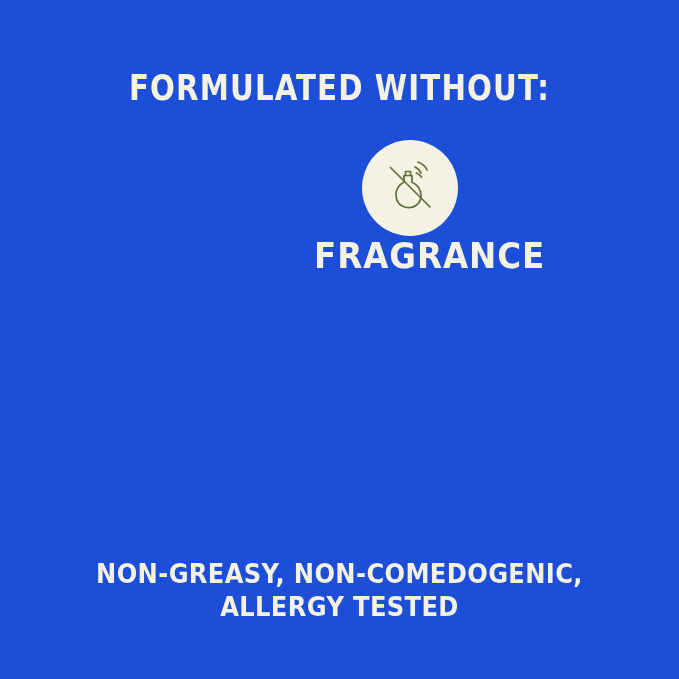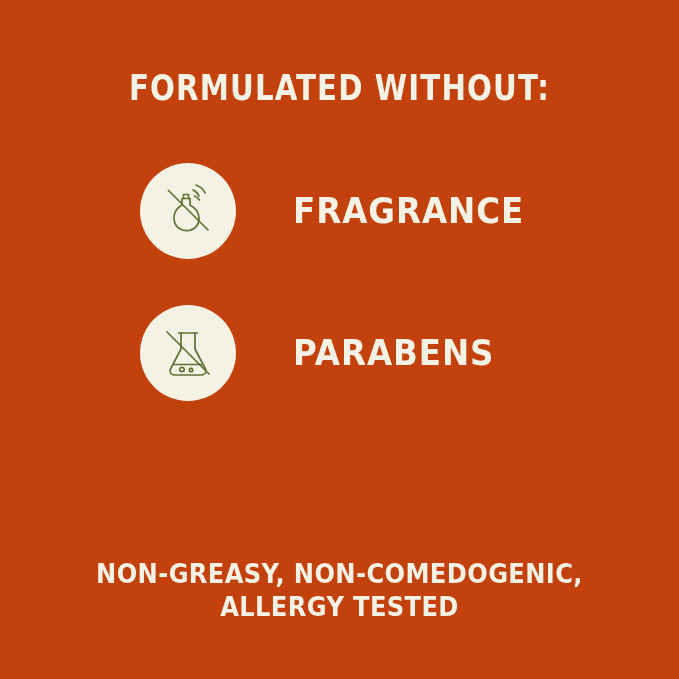--- a/index.html
+++ b/index.html
@@ -10,21 +10,21 @@
     width: 679px;
     height: 679px;
     background: #5f7337;
     font-family: "Liberation Sans", sans-serif;
     overflow: hidden;
   }
   .panel {
     position: relative;
     width: 679px;
     height: 679px;
-    background: #c2410c;
+    background: #1d4ed8;
     box-sizing: border-box;
   }
   .headline {
     position: absolute;
     top: 68px;
     left: 0;
     width: 679px;
     text-align: center;
     color: #f4f2e4;
     font-size: 35px;
@@ -39,20 +39,21 @@
     top: 140px;
     left: 0;
     width: 679px;
   }
   .row {
     display: flex;
     align-items: center;
     height: 142px;
     padding-left: 140px;
     box-sizing: border-box;
+    flex-direction: column;
   }
   .badge {
     width: 96px;
     height: 96px;
     border-radius: 50%;
     background: #f4f2e4;
     display: flex;
     align-items: center;
     justify-content: center;
     flex: none;
@@ -102,35 +103,20 @@
             <path d="M40 14 C43 15.5, 45 17.5, 46 20"></path>
             <path d="M41.5 20 C44 21, 45.5 22.5, 46.5 24"></path>
             <path d="M43 9 C47.5 10.5, 50.5 13.5, 52 17"></path>
             <path d="M15.5 14.5 L55 54"></path>
           </svg>
         </span>
       </div>
       <div class="row-label">FRAGRANCE</div>
     </div>
 
-    <div class="row">
-      <div class="badge">
-        <span>
-          <svg width="70" height="70" viewBox="0 0 70 70" fill="none" stroke="#5f7337" stroke-width="1.7" stroke-linecap="round" stroke-linejoin="round">
-            <path d="M28 15 L28 31 L17.5 51 C16 54, 18 57, 21.5 57 L48.5 57 C52 57, 54 54, 52.5 51 L42 31 L42 15"></path>
-            <path d="M25.5 15 L44.5 15"></path>
-            <path d="M21 46.5 L49 46.5"></path>
-            <circle cx="29" cy="51.5" r="2.2"></circle>
-            <circle cx="38" cy="52" r="1.7"></circle>
-            <path d="M14 14 L56 56"></path>
-          </svg>
-        </span>
-      </div>
-      <div class="row-label">PARABENS</div>
-    </div>
 
 
   </div>
 
   <div class="footer">
     <div>NON-GREASY, NON-COMEDOGENIC,</div>
     <div>ALLERGY TESTED</div>
   </div>
 
 </div>

